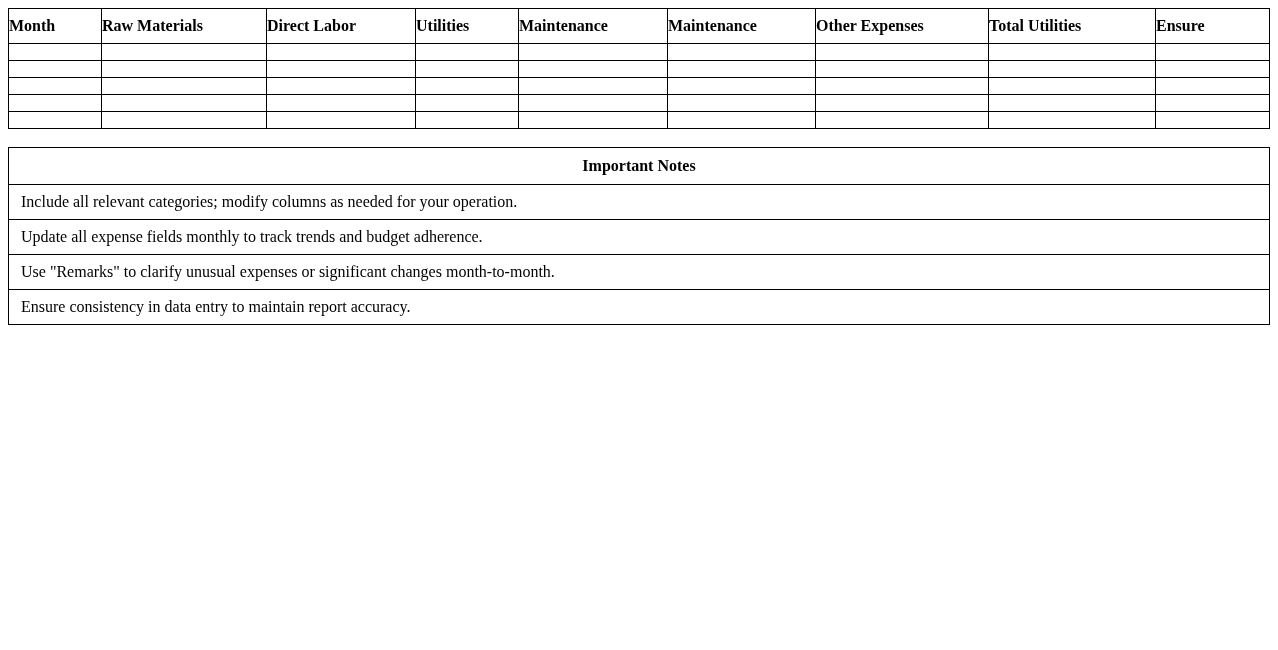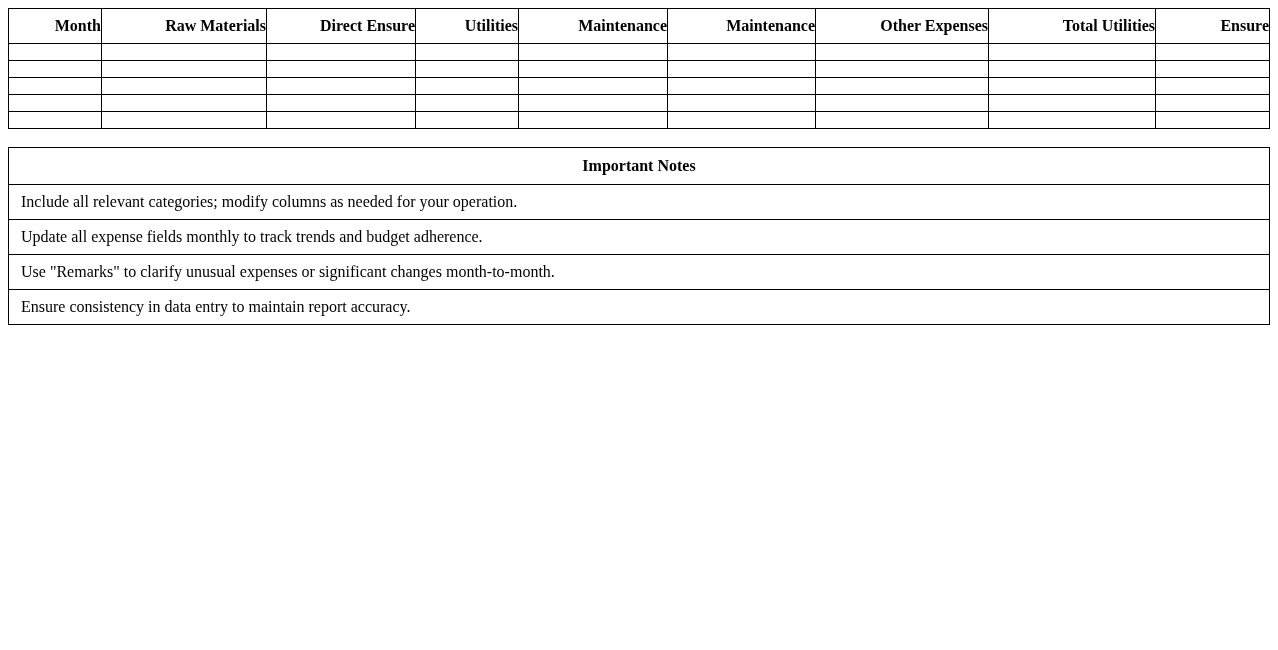--- a/index.html
+++ b/index.html
@@ -1,20 +1,20 @@
 <!DOCTYPE html>
 <html><head>
 <meta charset="utf-8">
 <style>
   html, body { margin: 0; padding: 0; background: #ffffff; }
   body { width: 1278px; height: 650px; position: relative; font-family: "Liberation Serif", serif; color: #000; }
   table { border-collapse: collapse; position: absolute; left: 8px; }
   #expense-table { top: 8px; width: 1262px; }
   #expense-table th, #expense-table td { border: 1px solid #000; padding: 0; }
-  #expense-table th { height: 34px; font-size: 16px; font-weight: bold; text-align: right; vertical-align: middle; }
+  #expense-table th { height: 34px; font-size: 16px; font-weight: bold; text-align: left; vertical-align: middle; }
   #expense-table td { height: 16px; }
   #notes-table { top: 147px; width: 1262px; }
   #notes-table th, #notes-table td { border: 1px solid #000; height: 34px; font-size: 16px; vertical-align: middle; }
   #notes-table th { font-weight: bold; }
   #notes-table td { text-align: left; padding: 0 12px; }
 </style>
 </head>
 <body>
 
 <table id="expense-table">
@@ -26,21 +26,21 @@
       <col style="width: 149px;">
       <col style="width: 148px;">
       <col style="width: 173px;">
       <col style="width: 167px;">
       <col style="width: 114px;">
     </colgroup>
   <thead>
     <tr>
       <th>Month</th>
       <th>Raw Materials</th>
-      <th>Direct Ensure</th>
+      <th>Direct Labor</th>
       <th>Utilities</th>
       <th>Maintenance</th>
       <th>Maintenance</th>
       <th>Other Expenses</th>
       <th>Total Utilities</th>
       <th>Ensure</th>
     </tr>
   </thead>
   <tbody id="expense-body">
       <tr>

